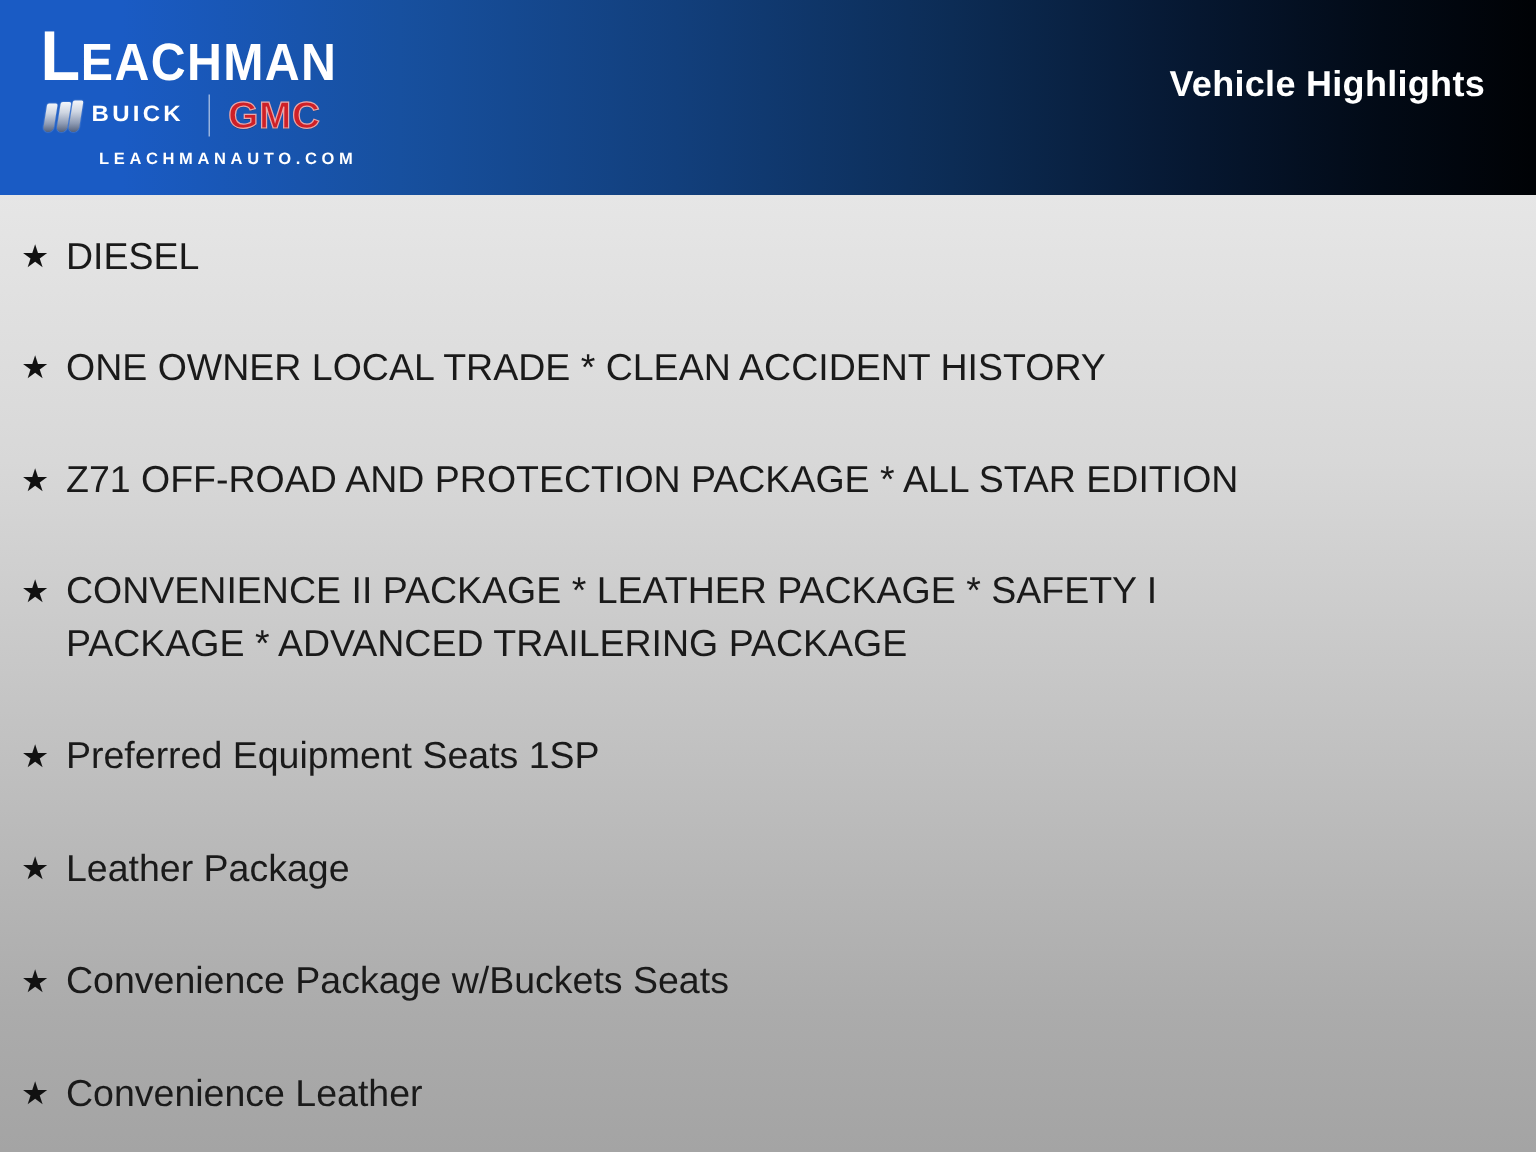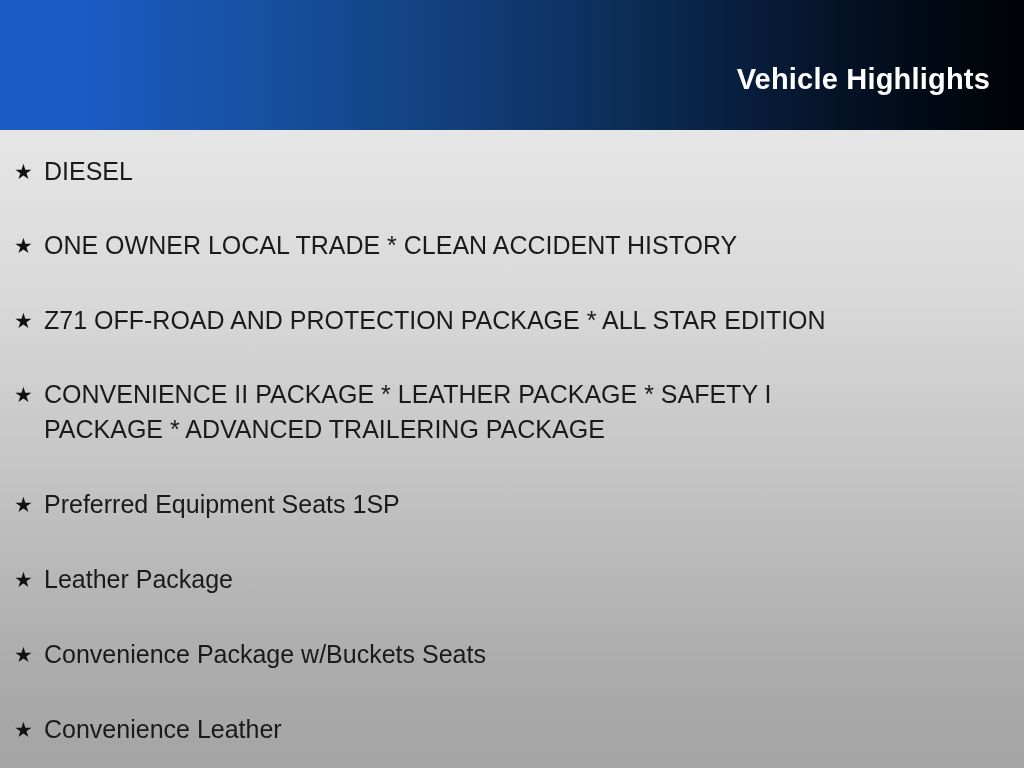--- a/index.html
+++ b/index.html
@@ -127,25 +127,25 @@
     font-size: 11px;
     letter-spacing: 3.1px;
     line-height: 12px;
     white-space: nowrap;
   }
 
   
   #header-title {
     position: absolute;
     right: 34px;
-    top: 62px;
-    color: #ffffff;
-    font-family: "Liberation Sans", sans-serif;
-    font-weight: bold;
-    font-size: 29px;
+    top: 40px;
+    color: #ffffff;
+    font-family: "Liberation Sans", sans-serif;
+    font-weight: bold;
+    font-size: 24px;
     line-height: 34px;
     letter-spacing: 0.2px;
     white-space: nowrap;
   }
 
   
   #highlights-list {
     position: absolute;
     left: 0;
     top: 130px;
@@ -185,20 +185,37 @@
   .highlight-item.i6 { margin-top: 40px; }
   .highlight-item.i7 { margin-top: 40px; }
 </style>
 </head>
 <body>
 
 <div id="slide">
 
   <div id="header">
 
+    <div id="logo-block">
+
+      <div id="leachman-wordmark"><span class="cap-first">L</span><span class="small-caps">EACHMAN</span></div>
+
+      <div id="brand-row">
+        <span id="buick-shields">
+          <span class="shield"></span>
+          <span class="shield"></span>
+          <span class="shield"></span>
+        </span>
+        <span id="buick-text">BUICK</span>
+        <span id="brand-divider"></span>
+        <span id="gmc-text">GMC</span>
+      </div>
+
+      <div id="leachman-url">LEACHMANAUTO.COM</div>
+    </div>
 
     <div id="header-title">Vehicle Highlights</div>
   </div>
 
   <ul id="highlights-list">
     <li class="highlight-item i0">
       <span class="star-bullet">★</span>
       <span class="item-text">DIESEL</span>
     </li>
     <li class="highlight-item i1">

